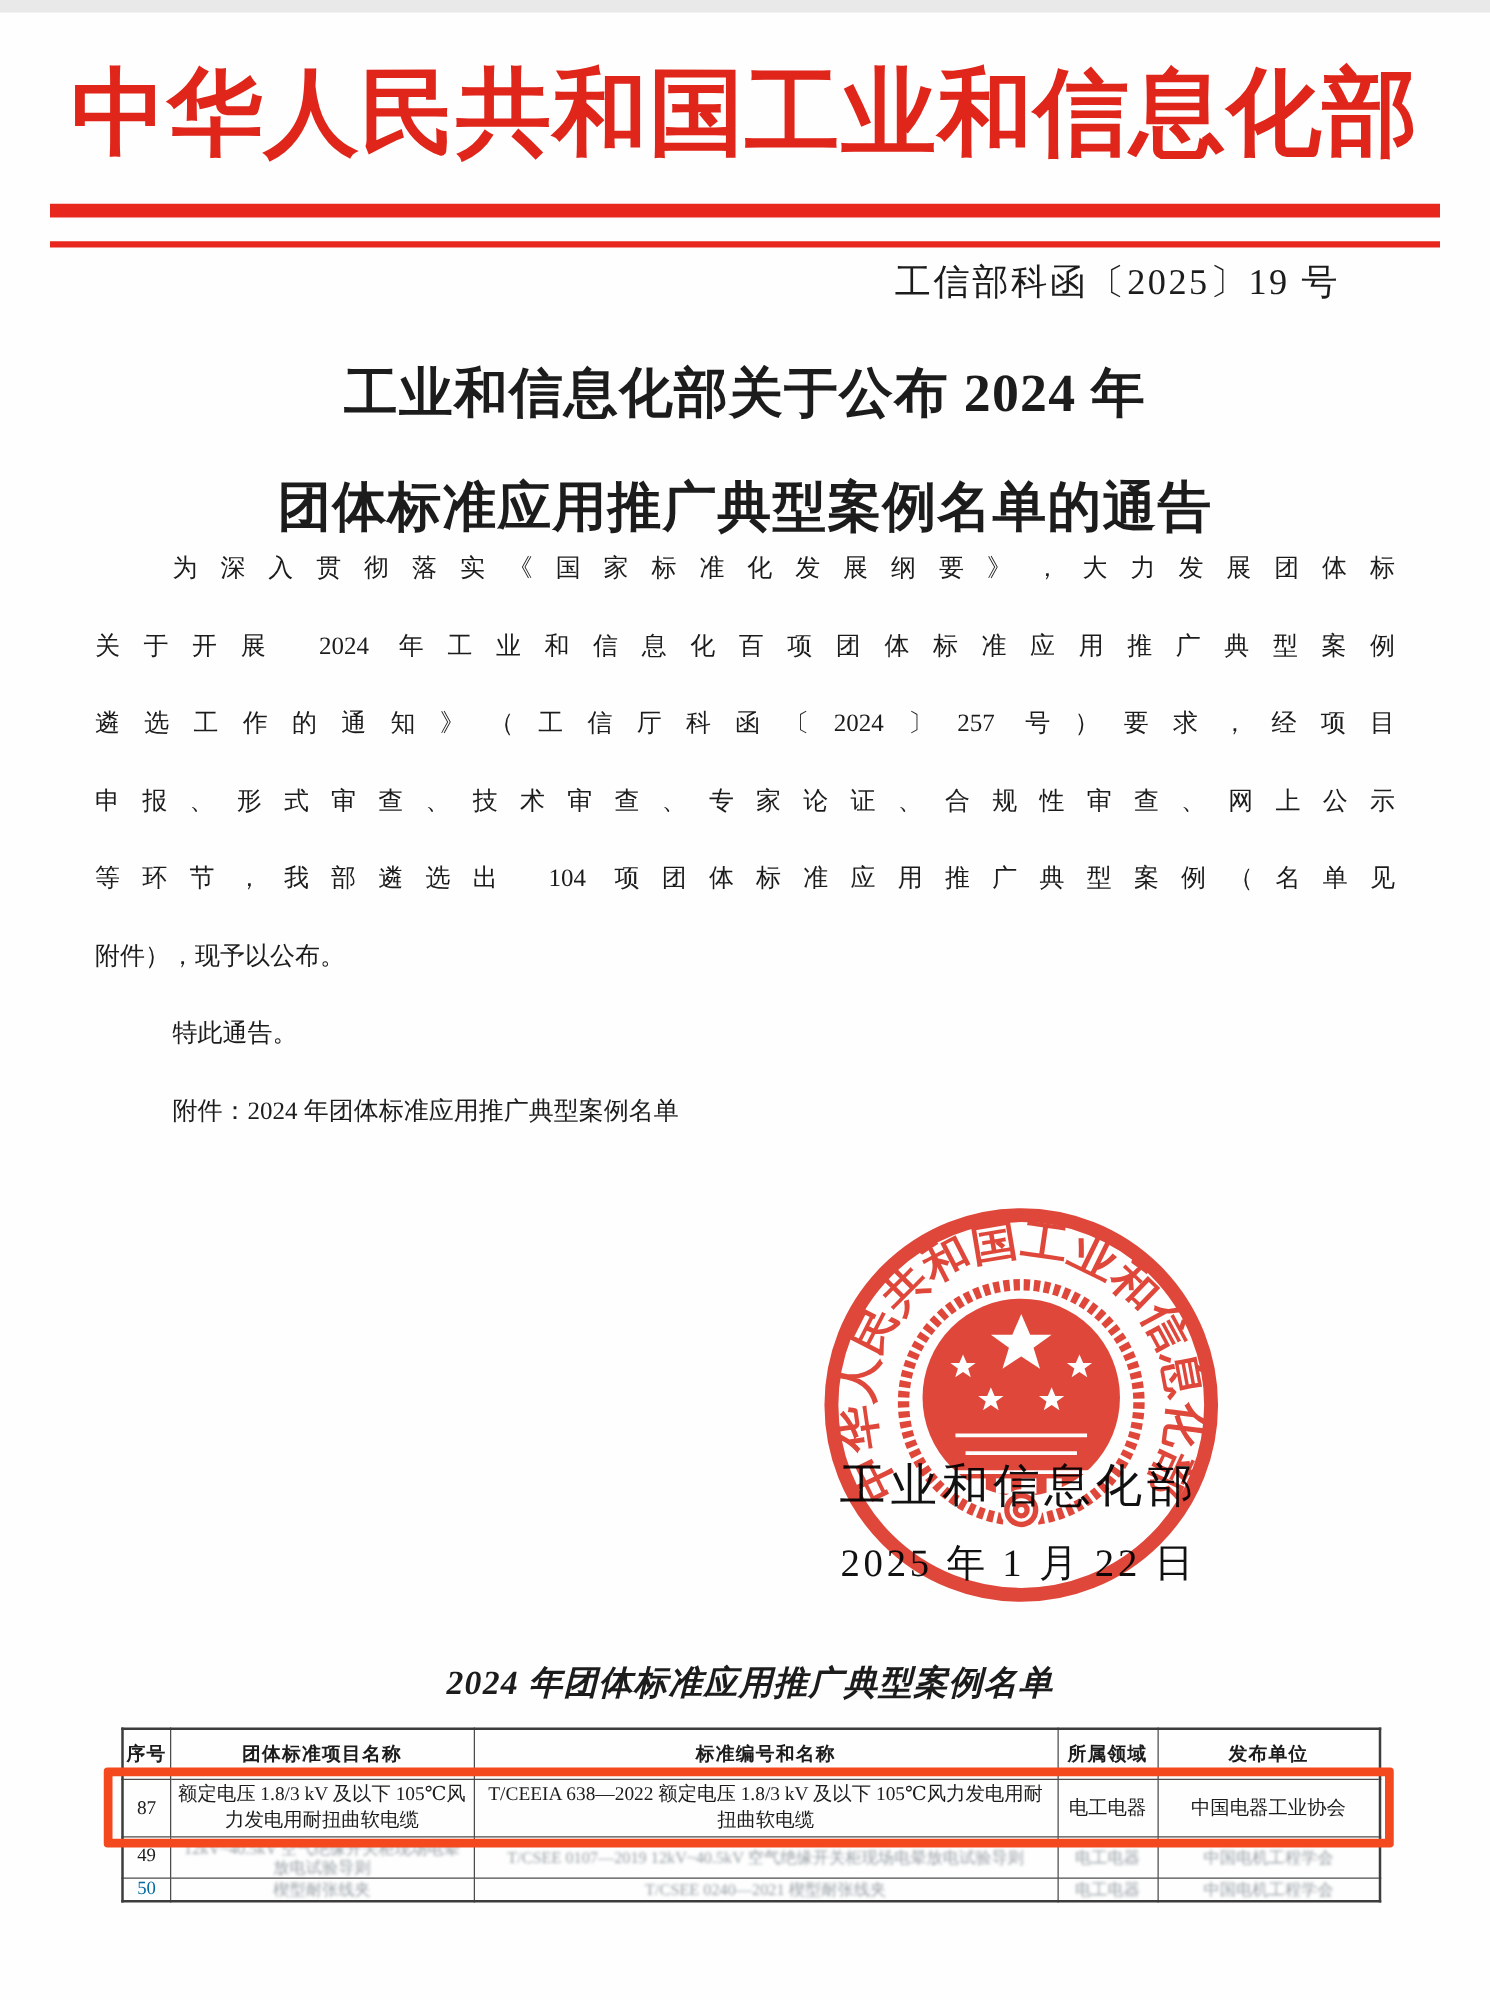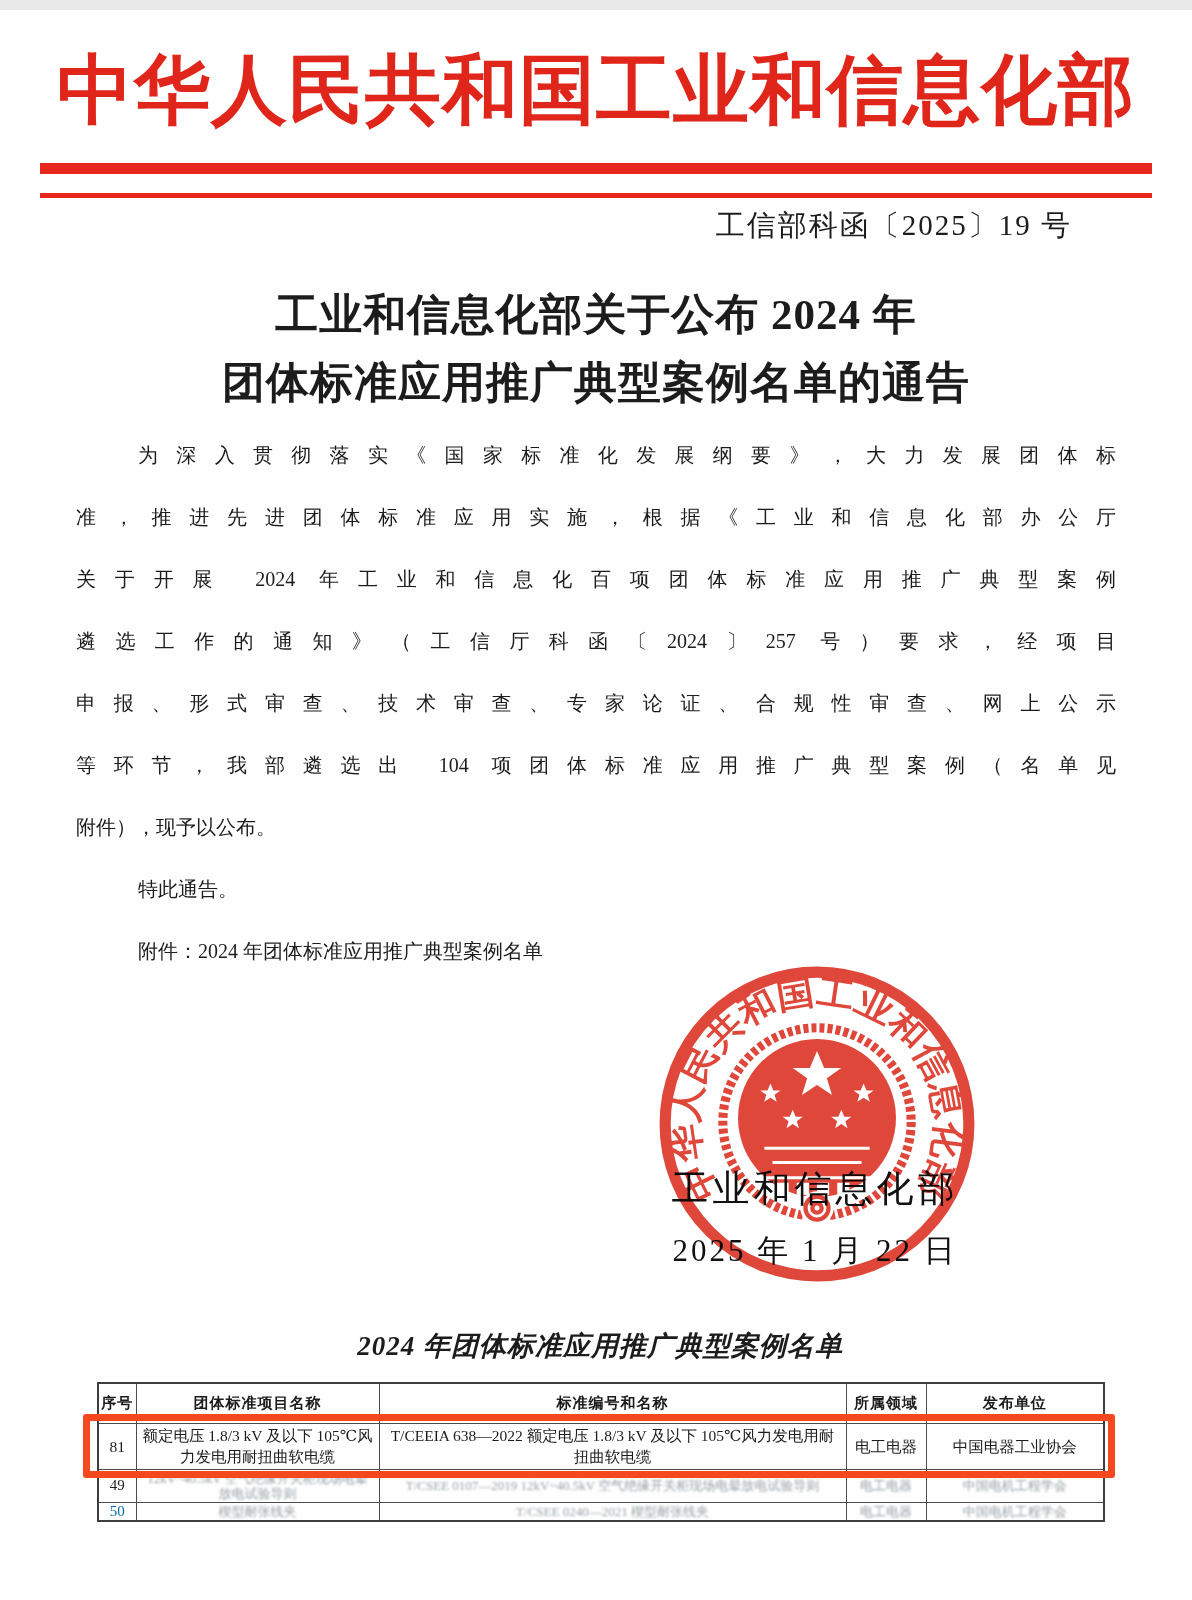--- a/index.html
+++ b/index.html
@@ -20,21 +20,21 @@
   .rule-thin  { position:absolute; top:183px; left:40px; width:1112px; height:5px;  background:#e8281e; }
   
   .doc-number {
     position:absolute; top:196px; right:120px;
     font-size:29px; letter-spacing:2px;
   }
   
   .notice-title { position:absolute; left:0; width:100%; text-align:center;
     font-size:43px; font-weight:bold; letter-spacing:1px; white-space:nowrap; }
   .title-1 { top:276px; }
-  .title-2 { top:344px; }
+  .title-2 { top:367px; }
   
   .body-block { position:absolute; top:414px; left:76px; width:1040px; }
   .body-line { height:62px; line-height:62px; font-size:20px; white-space:nowrap; }
   .body-line.stretch { text-align:justify; text-align-last:justify; white-space:normal;
     overflow:hidden; }
   .indent { padding-left:62px; }
   
   .issuer-name {
     position:absolute; top:1154px; left:650px; width:330px; text-align:center;
     font-size:37px; letter-spacing:4px; color:#111; white-space:nowrap;
@@ -76,21 +76,20 @@
   <div class="rule-thick"></div>
   <div class="rule-thin"></div>
 
   <div class="doc-number">工信部科函〔2025〕19 号</div>
 
   <div class="notice-title title-1">工业和信息化部关于公布 2024 年</div>
   <div class="notice-title title-2">团体标准应用推广典型案例名单的通告</div>
 
   <div class="body-block">
     <div class="body-line stretch indent">为深入贯彻落实《国家标准化发展纲要》，大力发展团体标</div>
-    <div class="body-line stretch">准，推进先进团体标准应用实施，根据《工业和信息化部办公厅</div>
     <div class="body-line stretch">关于开展 2024 年工业和信息化百项团体标准应用推广典型案例</div>
     <div class="body-line stretch">遴选工作的通知》（工信厅科函〔2024〕257 号）要求，经项目</div>
     <div class="body-line stretch">申报、形式审查、技术审查、专家论证、合规性审查、网上公示</div>
     <div class="body-line stretch">等环节，我部遴选出 104 项团体标准应用推广典型案例（名单见</div>
     <div class="body-line">附件），现予以公布。</div>
     <div class="body-line indent">特此通告。</div>
     <div class="body-line indent">附件：2024 年团体标准应用推广典型案例名单</div>
   </div>
 
   <div class="issuer-name">工业和信息化部</div>
@@ -140,21 +139,21 @@
     </colgroup>
     <tbody>
         <tr>
       <th class="hcell">序号</th>
       <th class="hcell">团体标准项目名称</th>
       <th class="hcell">标准编号和名称</th>
       <th class="hcell">所属领域</th>
       <th class="hcell">发布单位</th>
     </tr>
     <tr class="row-main">
-      <td class="c-no">81</td>
+      <td class="c-no">87</td>
       <td class="c-project">额定电压 1.8/3 kV 及以下 105℃风力发电用耐扭曲软电缆</td>
       <td class="c-standard">T/CEEIA 638—2022  额定电压 1.8/3 kV 及以下 105℃风力发电用耐扭曲软电缆</td>
       <td class="c-field">电工电器</td>
       <td class="c-publisher">中国电器工业协会</td>
     </tr>
     <tr class="row-blur1 blurred">
       <td class="c-no" style="filter:none;opacity:1;color:#1c1c1c;font-size:15px;">49</td>
       <td class="c-project">12kV~40.5kV 空气绝缘开关柜现场电晕放电试验导则</td>
       <td class="c-standard">T/CSEE 0107—2019 12kV~40.5kV 空气绝缘开关柜现场电晕放电试验导则</td>
       <td class="c-field">电工电器</td>

